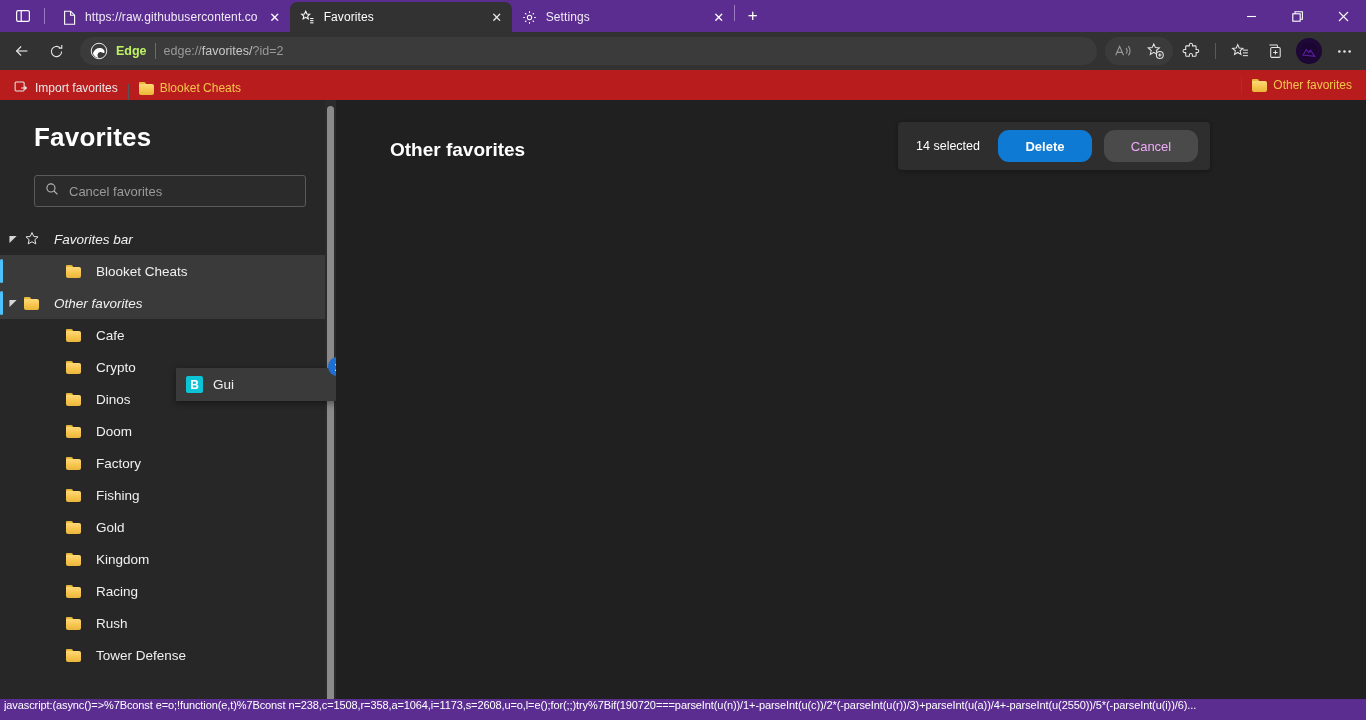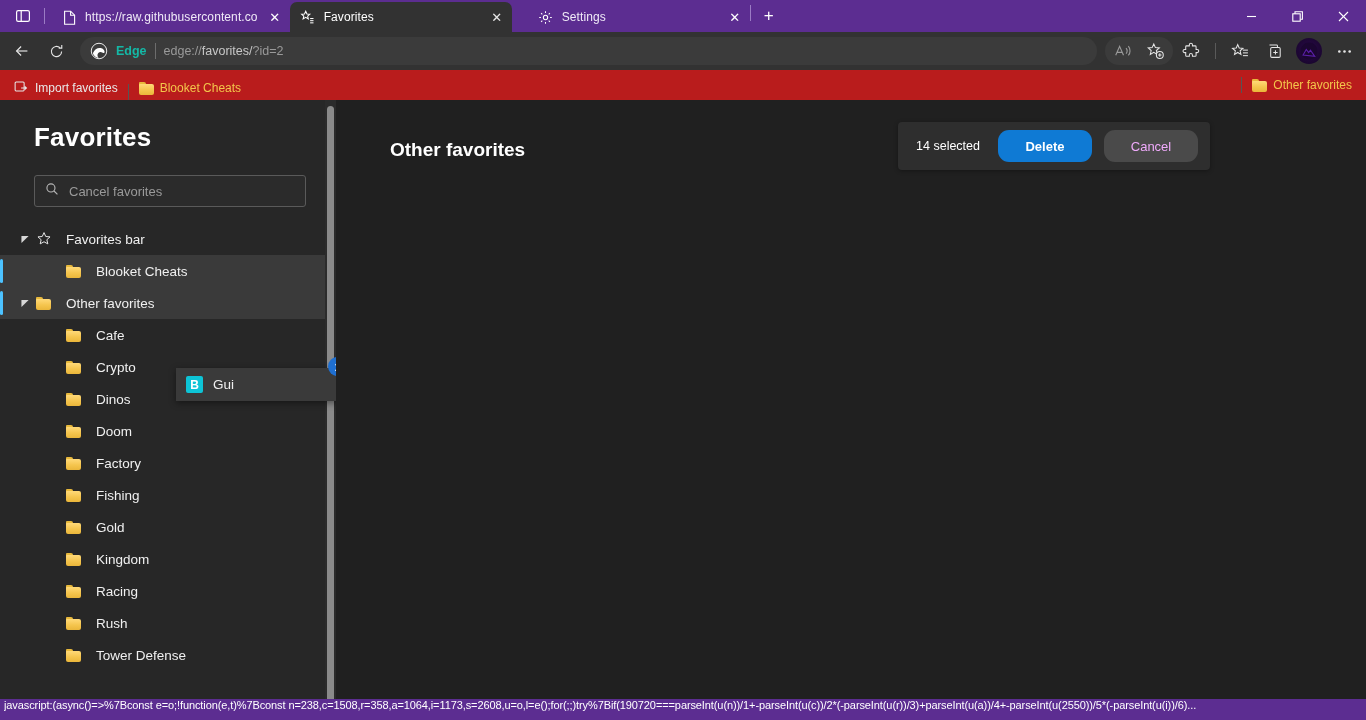--- a/index.html
+++ b/index.html
@@ -102,21 +102,21 @@
     background: #3b3b3b;
     border-radius: 14px;
     display: flex; align-items: center;
     padding: 0 10px;
     margin: 0 6px;
     gap: 8px;
     min-width: 0;
   }
   .edge-logo { width: 18px; height: 18px; flex: 0 0 18px; }
   .edge-label {
-    font-size: 12.5px; color: #14b8a6; font-weight: 600;
+    font-size: 12.5px; color: #bef264; font-weight: 600;
     flex: 0 0 auto;
   }
   .omni-sep { width:1px; height:16px; background:#6d6d6d; flex:0 0 1px; }
   .omni-url {
     font-size: 12.5px; color: #c8c8c8; white-space: nowrap;
     overflow: hidden;
   }
   .omni-url .dim { color: #9a9a9a; }
   .toolbar-right { display: flex; align-items: center; gap: 2px; }
   .pill {
@@ -213,21 +213,21 @@
     color: #d8d8d8;
   }
   .trow-icon {
     width: 22px; flex: 0 0 22px;
     display:flex; align-items:center; justify-content:flex-start;
   }
   .trow-label {
     font-size: 13.5px; color: #f0f0f0; padding-left: 8px;
     white-space: nowrap;
   }
-  .indent-1 { padding-left: 14px; }
+  .indent-1 { padding-left: 2px; font-style: italic; }
   .indent-3 { padding-left: 66px; }
   .indent-3b { padding-left: 44px; }
 
   .side-scroll {
     position: absolute; right: 2px; top: 6px;
     width: 7px; height: 596px;
     background: #8a8a8a; border-radius: 4px;
   }
   .side-scroll-track {
     position:absolute; right:0; top:0; width:11px; height:100%;
@@ -339,21 +339,21 @@
           <path d="M6.1 1.3 7.4 4.2l3.1.25-2.35 2.05.72 3.05-2.78-1.63-2.78 1.63.72-3.05L1.7 4.45l3.1-.25z"></path>
           <line x1="10.8" y1="11.4" x2="14.4" y2="11.4"></line>
           <line x1="10.8" y1="13.7" x2="14.4" y2="13.7"></line>
           <line x1="10.8" y1="9.1" x2="14.4" y2="9.1"></line>
         </svg>
       </span>
       <span class="tab-title">Favorites</span>
       <span class="tab-close">✕</span>
     </div>
 
-    <div class="tab inactive" style="min-width:222px;margin-left:16px;">
+    <div class="tab inactive" style="min-width:222px;">
       <span class="tab-fav">
         <svg width="15" height="15" viewBox="0 0 16 16" fill="none" stroke="#ffffff" stroke-width="1.1">
           <circle cx="8" cy="8" r="2.3"></circle>
           <path d="M8 1.3v1.8M8 12.9v1.8M1.3 8h1.8M12.9 8h1.8M3.3 3.3l1.3 1.3M11.4 11.4l1.3 1.3M12.7 3.3l-1.3 1.3M4.6 11.4l-1.3 1.3"></path>
         </svg>
       </span>
       <span class="tab-title">Settings</span>
       <span class="tab-close">✕</span>
     </div>
     <div class="tab-sep"></div>

